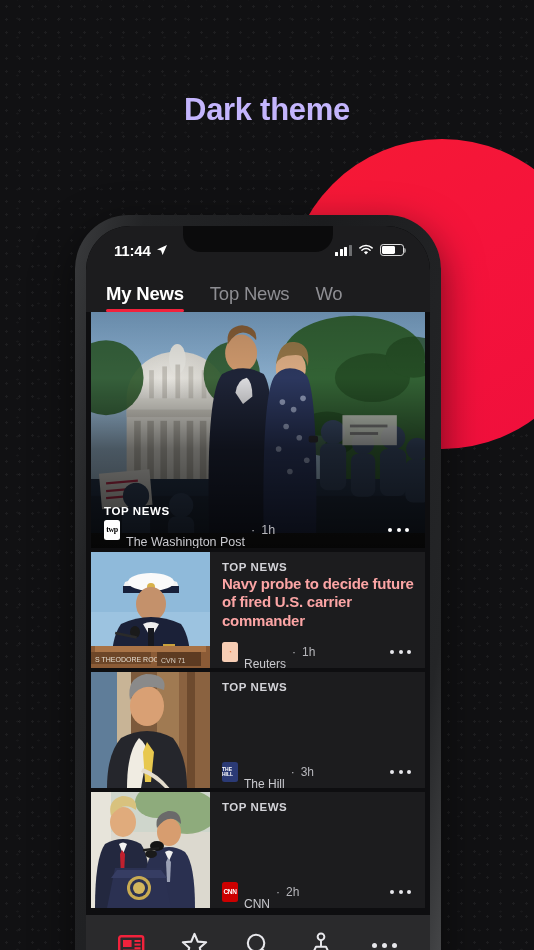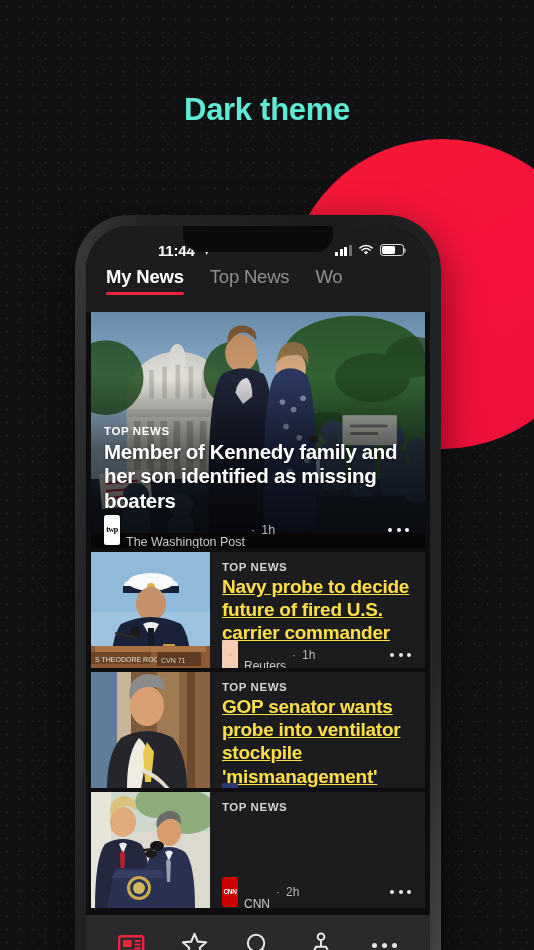--- a/index.html
+++ b/index.html
@@ -27,21 +27,21 @@
     left:287px; top:139px;
     width:310px; height:310px;
     border-radius:50%;
     background:linear-gradient(150deg,#f51a34 0%,#f5133b 45%,#ef0f3c 100%);
   }
 
   
   .heading{
     position:absolute; left:0; right:0; top:92px;
     text-align:center;
-    color:#5eead4;
+    color:#c4b5fd;
     font-size:31px;
     font-weight:bold;
     letter-spacing:-0.3px;
   }
 
   
   .phone{
     position:absolute;
     left:75px; top:215px;
     width:366px; height:760px;
@@ -72,21 +72,20 @@
     justify-content:space-between;
     padding:0 26px 0 28px;
     color:#fff;
     z-index:5;
   }
   .status-time{
     display:flex; align-items:center; gap:5px;
     font-size:15px; font-weight:bold;
     letter-spacing:-0.2px;
     padding-top:4px;
-    margin-left:44px;
   }
   .loc-arrow{ display:block; }
   .status-right{
     display:flex; align-items:center; gap:6px;
     padding-top:4px;
   }
   .notch{
     position:absolute;
     left:50%; transform:translateX(-50%);
     top:0;
@@ -118,21 +117,21 @@
     width:2px; height:4.4px;
     background:rgba(255,255,255,.5);
     border-radius:0 2px 2px 0;
   }
   .batt b{ display:block; height:100%; width:66%; background:#fff; border-radius:1.4px; }
 
   
   .tabs{
     display:flex; align-items:flex-end;
     gap:26px;
-    padding:6px 0 17px 20px;
+    padding:6px 0 0 20px;
     height:42px;
     position:relative;
     white-space:nowrap;
   }
   .tab{
     font-size:18.5px;
     color:#8e8e93;
     padding-bottom:7px;
     position:relative;
     letter-spacing:-0.2px;
@@ -236,36 +235,35 @@
     min-width:0;
   }
   .card-kicker{
     font-size:11.5px;
     font-weight:bold;
     letter-spacing:.55px;
     color:#d3d3d8;
     margin-bottom:2px;
   }
   .card-title{
-    font-size:19px;
+    font-size:15px;
     font-weight:bold;
-    color:#fde047;
+    color:#fca5a5;
     line-height:1.22;
     letter-spacing:-0.25px;
-    text-decoration:underline;
   }
   .card .meta{
     margin-top:auto;
     font-size:12px;
   }
   .card .dots span{ background:#e8e8ec; }
 
   
   .logo{
-    width:16px; height:30px;
+    width:16px; height:20px;
     border-radius:2.5px;
     flex:0 0 16px;
     display:flex; align-items:center; justify-content:center;
     font-size:6px; font-weight:bold;
     overflow:hidden;
     line-height:1;
   }
   .logo-wapo{ background:#ffffff; color:#000; font-family:"Liberation Serif", serif; font-size:8px; letter-spacing:-.5px; }
   .logo-reuters{ background:#f7cdb4; color:#e8662a; }
   .logo-hill{ background:#2b3a75; color:#fff; font-size:5px; }
@@ -446,21 +444,20 @@
                   <rect x="82" y="218" width="28" height="36" rx="8"></rect>
               </g>
               <rect x="268" y="110" width="58" height="32" fill="#dcdcd6" opacity=".85"></rect>
               <rect x="276" y="120" width="40" height="3" fill="#777"></rect>
               <rect x="276" y="128" width="30" height="3" fill="#777"></rect>
             </svg>
           </div>
           <div class="hero-scrim"></div>
           <div class="hero-body">
             <div class="kicker">TOP NEWS</div>
-            <div class="hero-title">Member of Kennedy family and her son identified as missing boaters</div>
             <div class="meta">
               <span class="logo logo-wapo">twp</span>
               <span class="src-name">The Washington Post</span>
               <span>·</span>
               <span>1h</span>
               <span class="dots">
                   <span></span>
                   <span></span>
                   <span></span>
                 </span>
@@ -530,21 +527,20 @@
                 <path d="M39 28 q10 -20 34 -10 q4 -16 -18 -16 q-20 4 -16 26 Z" fill="#8a8a8a"></path>
                 <path d="M30 66 q26 -14 52 0 q14 18 14 50 h-80 q0 -34 14 -50 Z" fill="#25262c"></path>
                 <path d="M48 66 q8 6 8 16 l-6 34 -14 0 q0 -36 12 -50 Z" fill="#f0ece2"></path>
                 <path d="M56 70 l7 10 -3 30 -6 0 -2 -30 Z" fill="#e8c84e"></path>
                 <path d="M52 96 q16 6 28 22 l-6 -2 q-12 -12 -24 -16 Z" fill="#e4dccd"></path>
               </g>
             </svg>
           </div>
           <div class="card-body">
             <div class="card-kicker">TOP NEWS</div>
-            <div class="card-title">GOP senator wants probe into ventilator stockpile 'mismanagement'</div>
             <div class="meta">
               <span class="logo logo-hill">THE HILL</span>
               <span class="src-name">The Hill</span>
               <span>·</span>
               <span>3h</span>
               <span class="dots">
                   <span></span>
                   <span></span>
                   <span></span>
                 </span>

